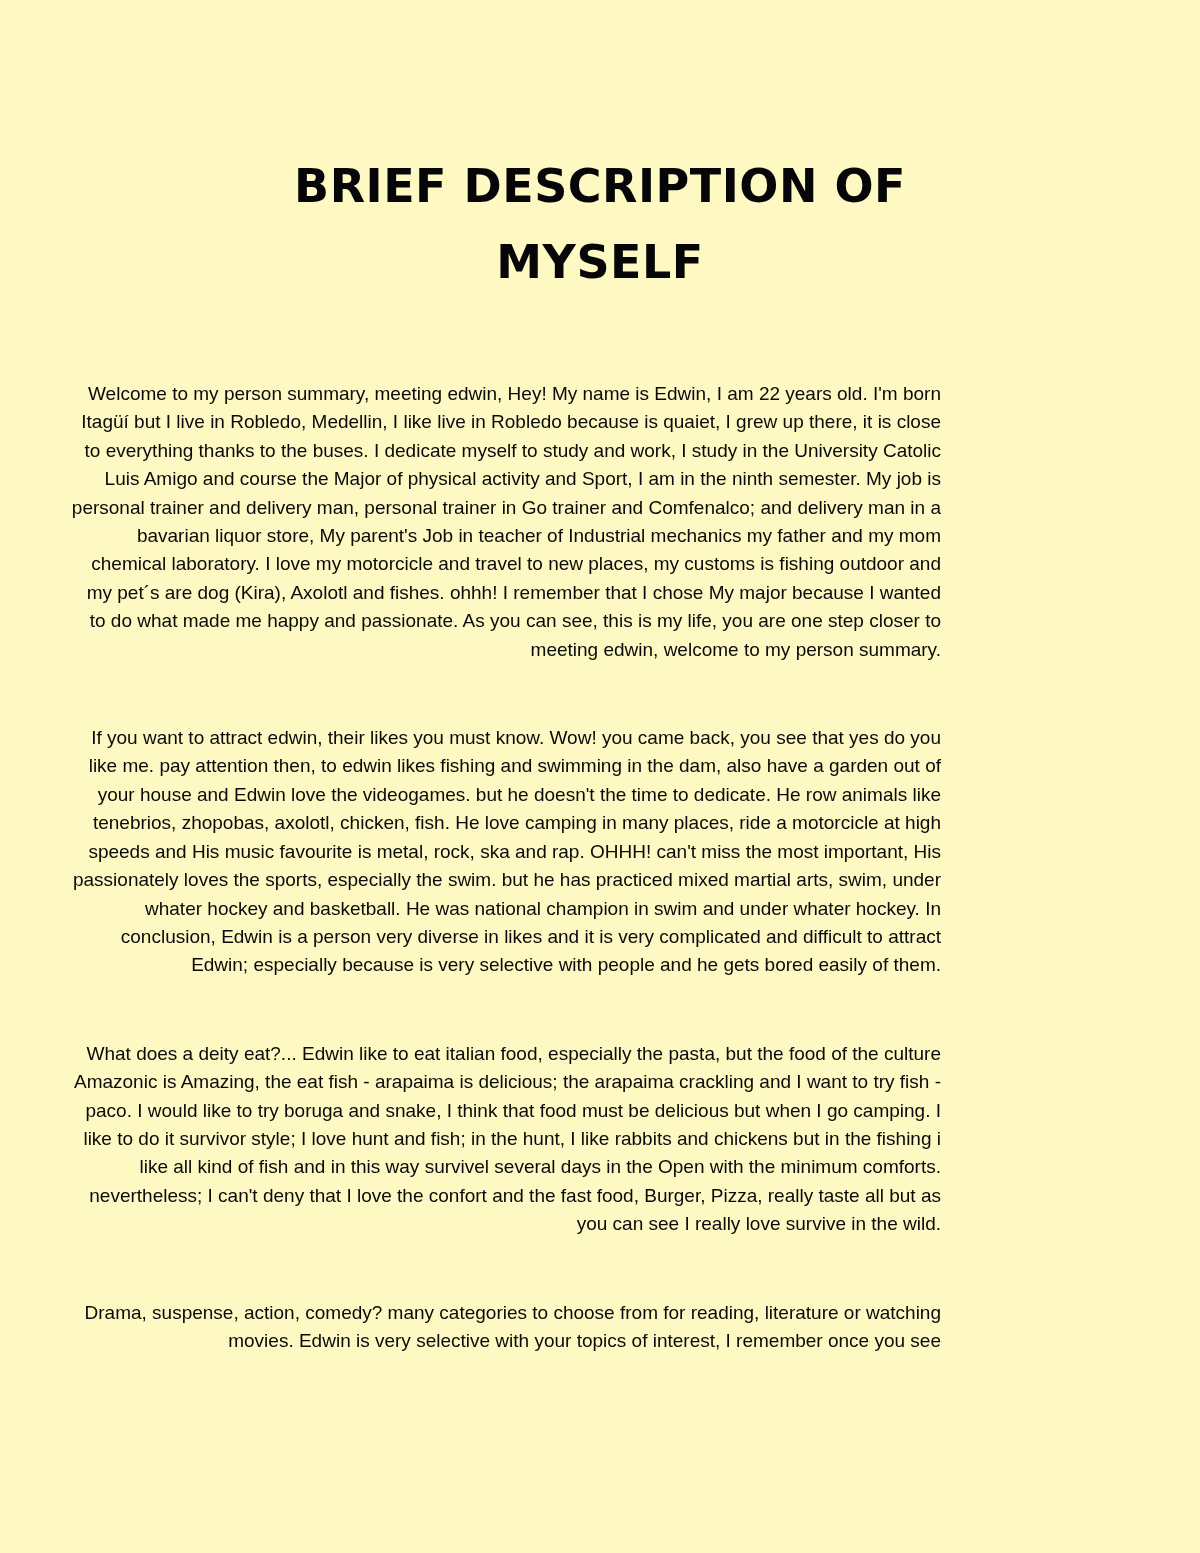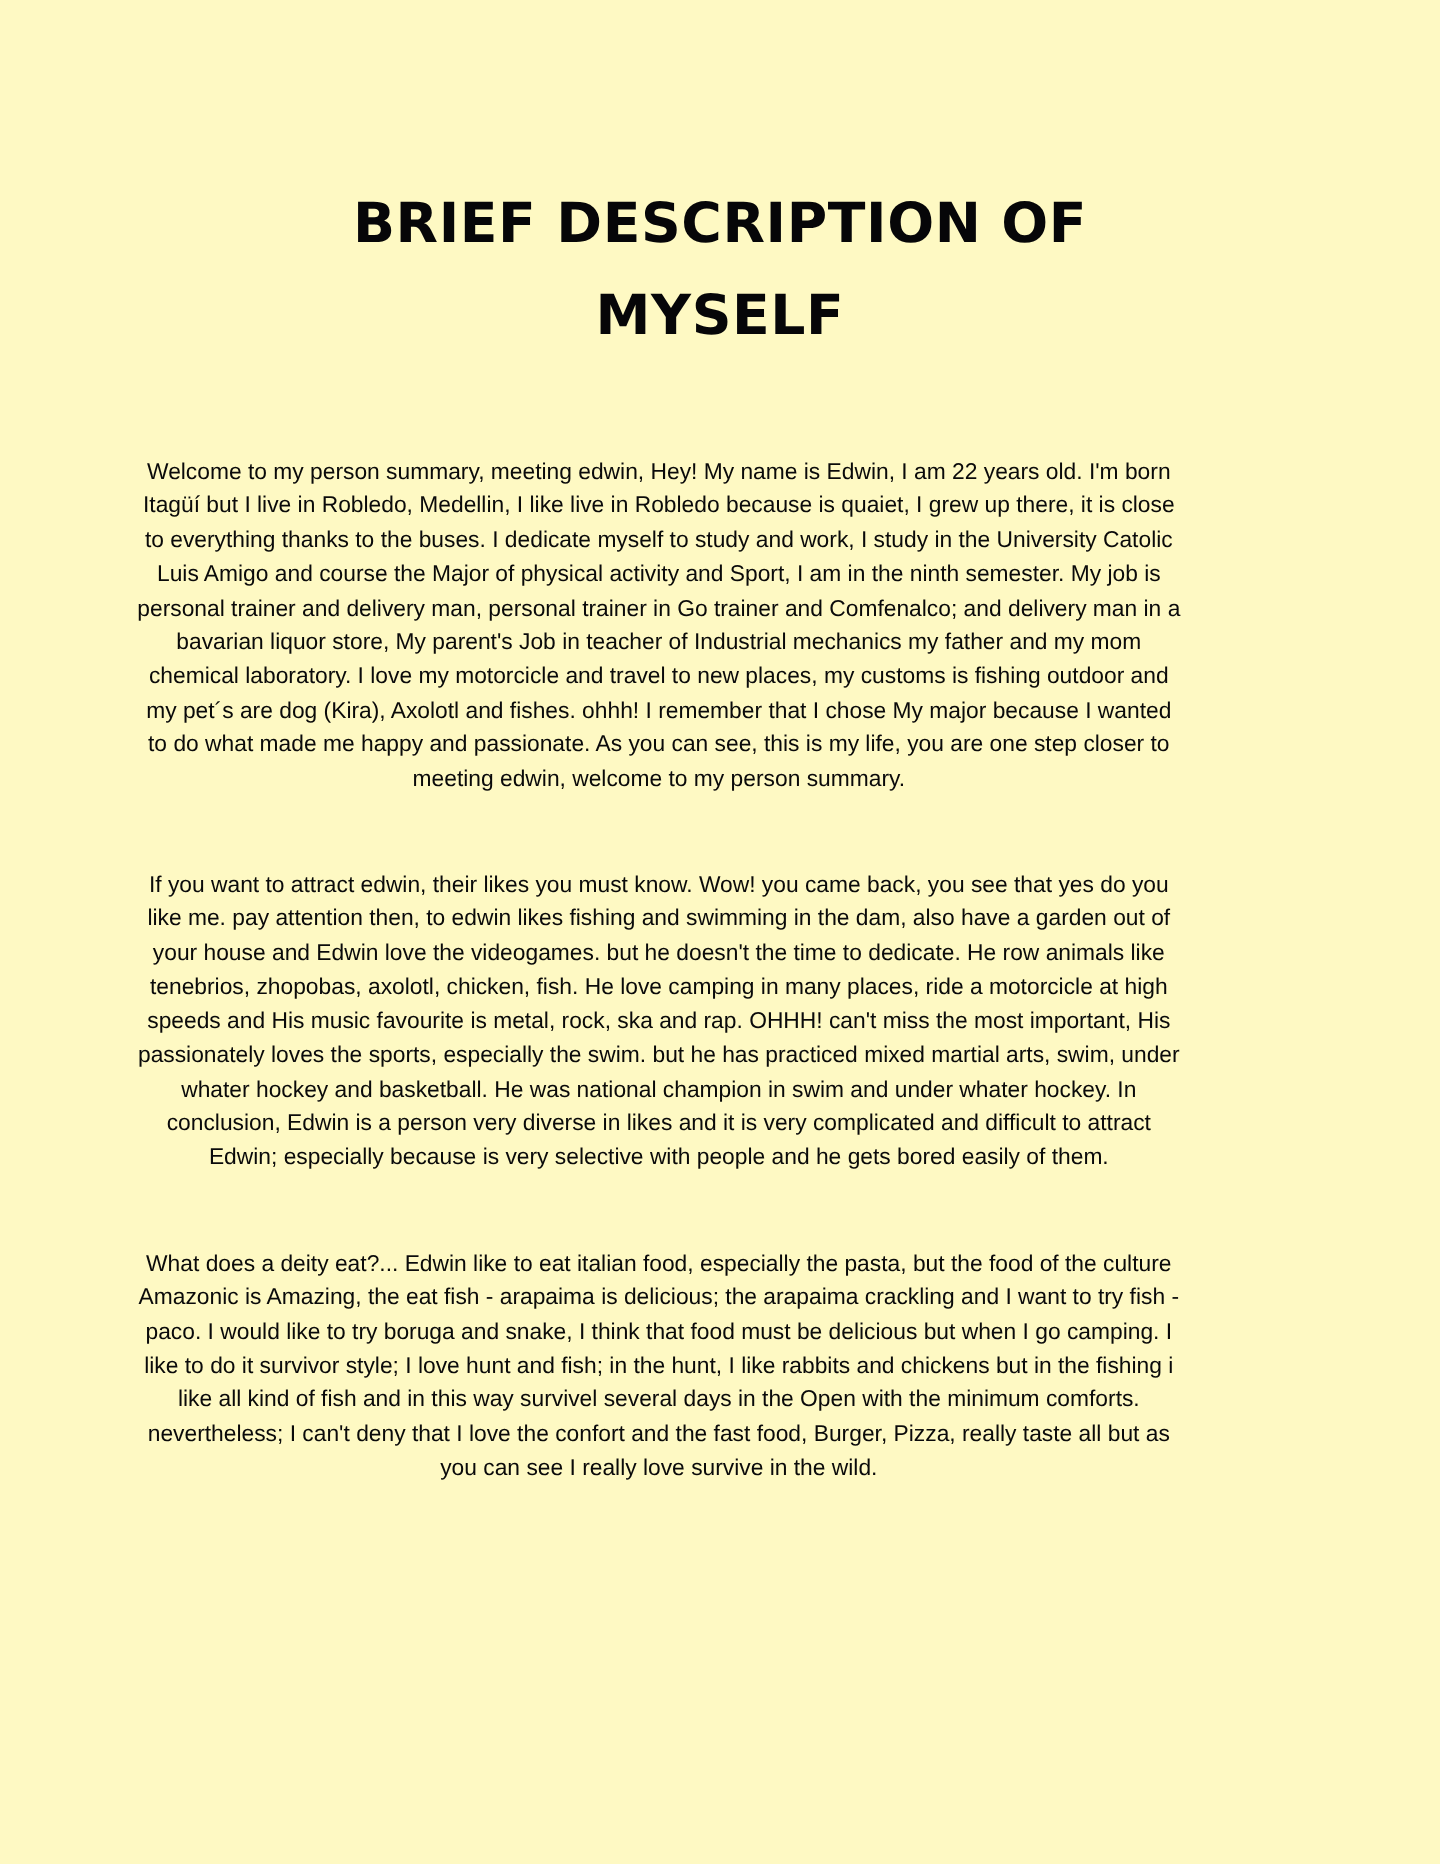--- a/index.html
+++ b/index.html
@@ -23,35 +23,36 @@
       font-size: 46px;
       line-height: 76px;
       text-align: center;
       letter-spacing: 0.5px;
       color: #060608;
       width: 800px;
       margin: 148px auto 80px auto;
     }
     .body-text {
       width: 870px;
-      margin-left: 114px;
+      margin-left: 71px;
       font-size: 19px;
       line-height: 28.4px;
       color: #0a0a0a;
-      text-align: center;
+      text-align: right;
     }
     .body-text p {
       margin: 0 0 60px 0;
       white-space: pre-line;
     }
   </style>
 </head>
 <body>
 
 <div class="page">
   <h1 class="doc-title">BRIEF DESCRIPTION OF MYSELF</h1>
 
   <div class="body-text">
     <p>Welcome to my person summary, meeting edwin, Hey! My name is Edwin, I am 22 years old. I'm born Itagüí but I live in Robledo, Medellin, I like live in Robledo because is quaiet, I grew up there, it is close to everything thanks to the buses. I dedicate myself to study and work,  I study in the University Catolic Luis Amigo and course the Major of physical activity and Sport, I am in the ninth semester. My job is personal trainer and delivery man, personal trainer in Go trainer and Comfenalco; and delivery man in a bavarian liquor store, My parent's Job in teacher of Industrial mechanics my father and my mom chemical laboratory. I love my motorcicle and travel to new places, my customs is fishing outdoor and my pet´s are dog (Kira), Axolotl and fishes. ohhh! I remember that I chose My major because I wanted to do what made me happy and passionate. As you can see, this is my life, you are one step closer to meeting edwin, welcome to my person summary.</p>
     <p>If you want to attract edwin, their likes you must know. Wow! you came back,  you see that yes do you like me. pay attention then, to edwin likes fishing and swimming in the dam, also have a garden out of your house and Edwin love the videogames. but he doesn't the time to dedicate. He row animals like tenebrios, zhopobas, axolotl, chicken, fish. He love camping in many places, ride a motorcicle at high speeds and His music favourite is metal, rock, ska and rap. OHHH! can't miss the most important, His passionately loves the sports, especially the swim. but he has practiced mixed martial arts, swim, under whater hockey and basketball. He was national champion in swim and under whater hockey. In conclusion, Edwin is a person very diverse in likes and it is very complicated and difficult to attract Edwin; especially because is very selective with people and he gets bored easily of them.</p>
     <p>What does a deity eat?... Edwin like to eat italian food, especially the pasta, but the food of the culture Amazonic is Amazing, the eat fish - arapaima is delicious; the arapaima crackling and I want to try fish - paco. I would like to try boruga and snake, I think that food must be delicious but when I go camping. I like to do it survivor style; I love hunt and fish; in the hunt, I like rabbits and chickens but in the fishing i like all kind of fish and in this way survivel several days in the Open with the minimum comforts. nevertheless; I can't deny that I love the confort and the fast food, Burger, Pizza, really taste all but as you can see I really love survive in the wild.</p>
+    <p>Drama, suspense, action, comedy? many categories to choose from for reading, literature or watching movies. Edwin is very selective with your topics of interest, I remember once you see</p>
   </div>
 </div>
 
 </body></html>

